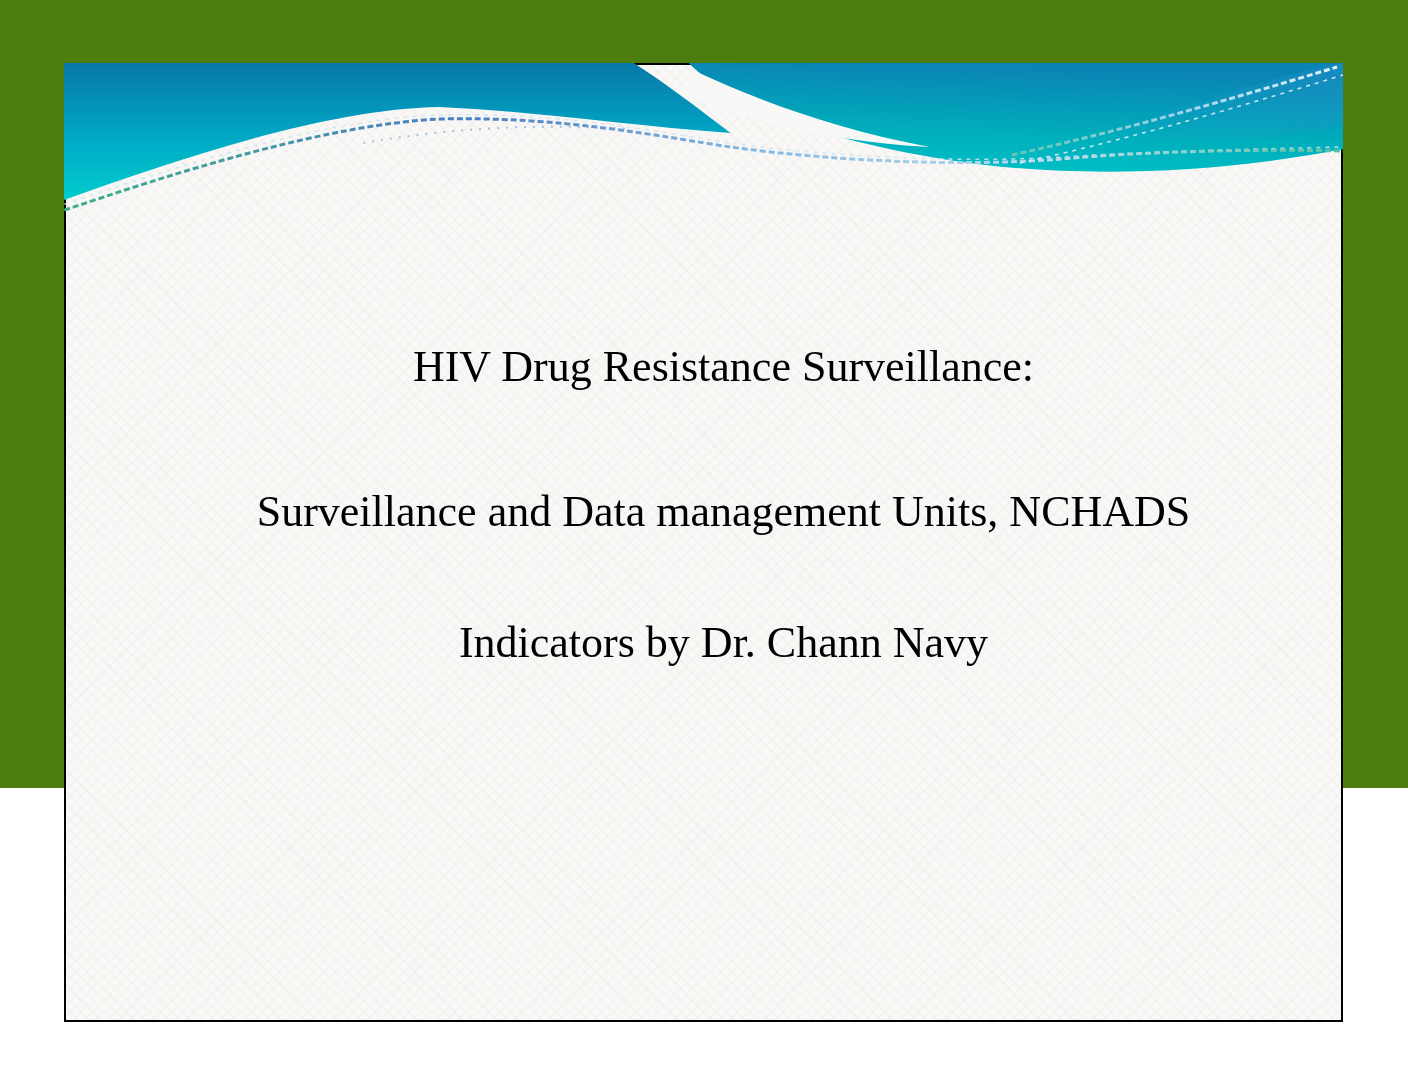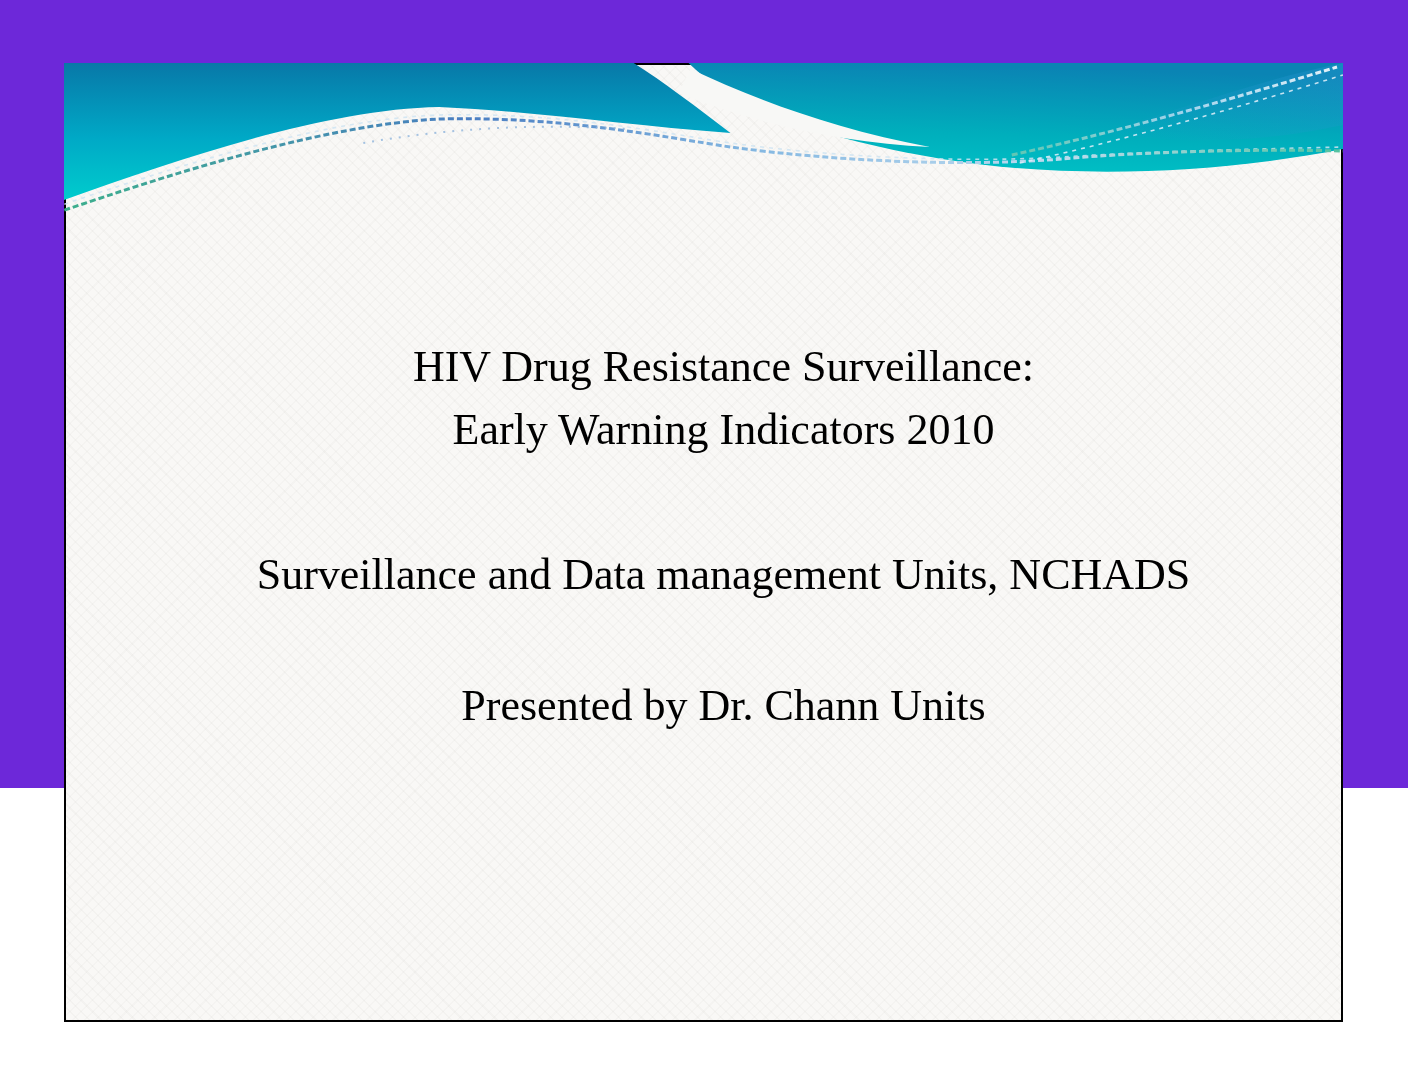--- a/index.html
+++ b/index.html
@@ -8,21 +8,21 @@
     background: #ffffff;
     width: 1408px;
     height: 1088px;
     overflow: hidden;
     font-family: "Liberation Serif", "DejaVu Serif", serif;
   }
   .page {
     position: relative;
     width: 1408px;
     height: 788px;
-    background: #6d28d9;
+    background: #4d7c0f;
   }
   .slide {
     position: absolute;
     left: 64px;
     top: 63px;
     width: 1279px;
     height: 959px;
     box-sizing: border-box;
     border: 2px solid #000000;
     background-color: #f9f8f6;
@@ -103,19 +103,18 @@
       <path d="M-8,150 C110,110 260,62 376,56 C500,53 600,74 668,84 C770,98 900,104 1000,96 C1090,88 1200,86 1282,88" fill="none" stroke="url(#gBead)" stroke-width="3" stroke-dasharray="6 3"></path>
 
       <path d="M300,80 C380,66 470,60 565,66" fill="none" stroke="#8fb4dc" stroke-width="2" stroke-dasharray="2 7" opacity="0.8"></path>
 
       <path d="M950,92 C1060,68 1170,36 1276,4" fill="none" stroke="url(#gBead2)" stroke-width="3" stroke-dasharray="6 3" opacity="0.95"></path>
       <path d="M958,100 C1068,76 1178,44 1282,12" fill="none" stroke="#d8ecf7" stroke-width="1.6" stroke-dasharray="4 5" opacity="0.9"></path>
     </svg>
 
     <div class="content">
       <div class="line">HIV Drug Resistance Surveillance:</div>
-      <div class="line">Early Warning Indicators 2010</div>
       <div class="line subtitle-line">Surveillance and Data management Units, NCHADS</div>
-      <div class="line presenter-line">Presented by Dr. Chann Units</div>
+      <div class="line presenter-line">Indicators by Dr. Chann Navy</div>
     </div>
 
   </div>
 </div>
 
 </body></html>

